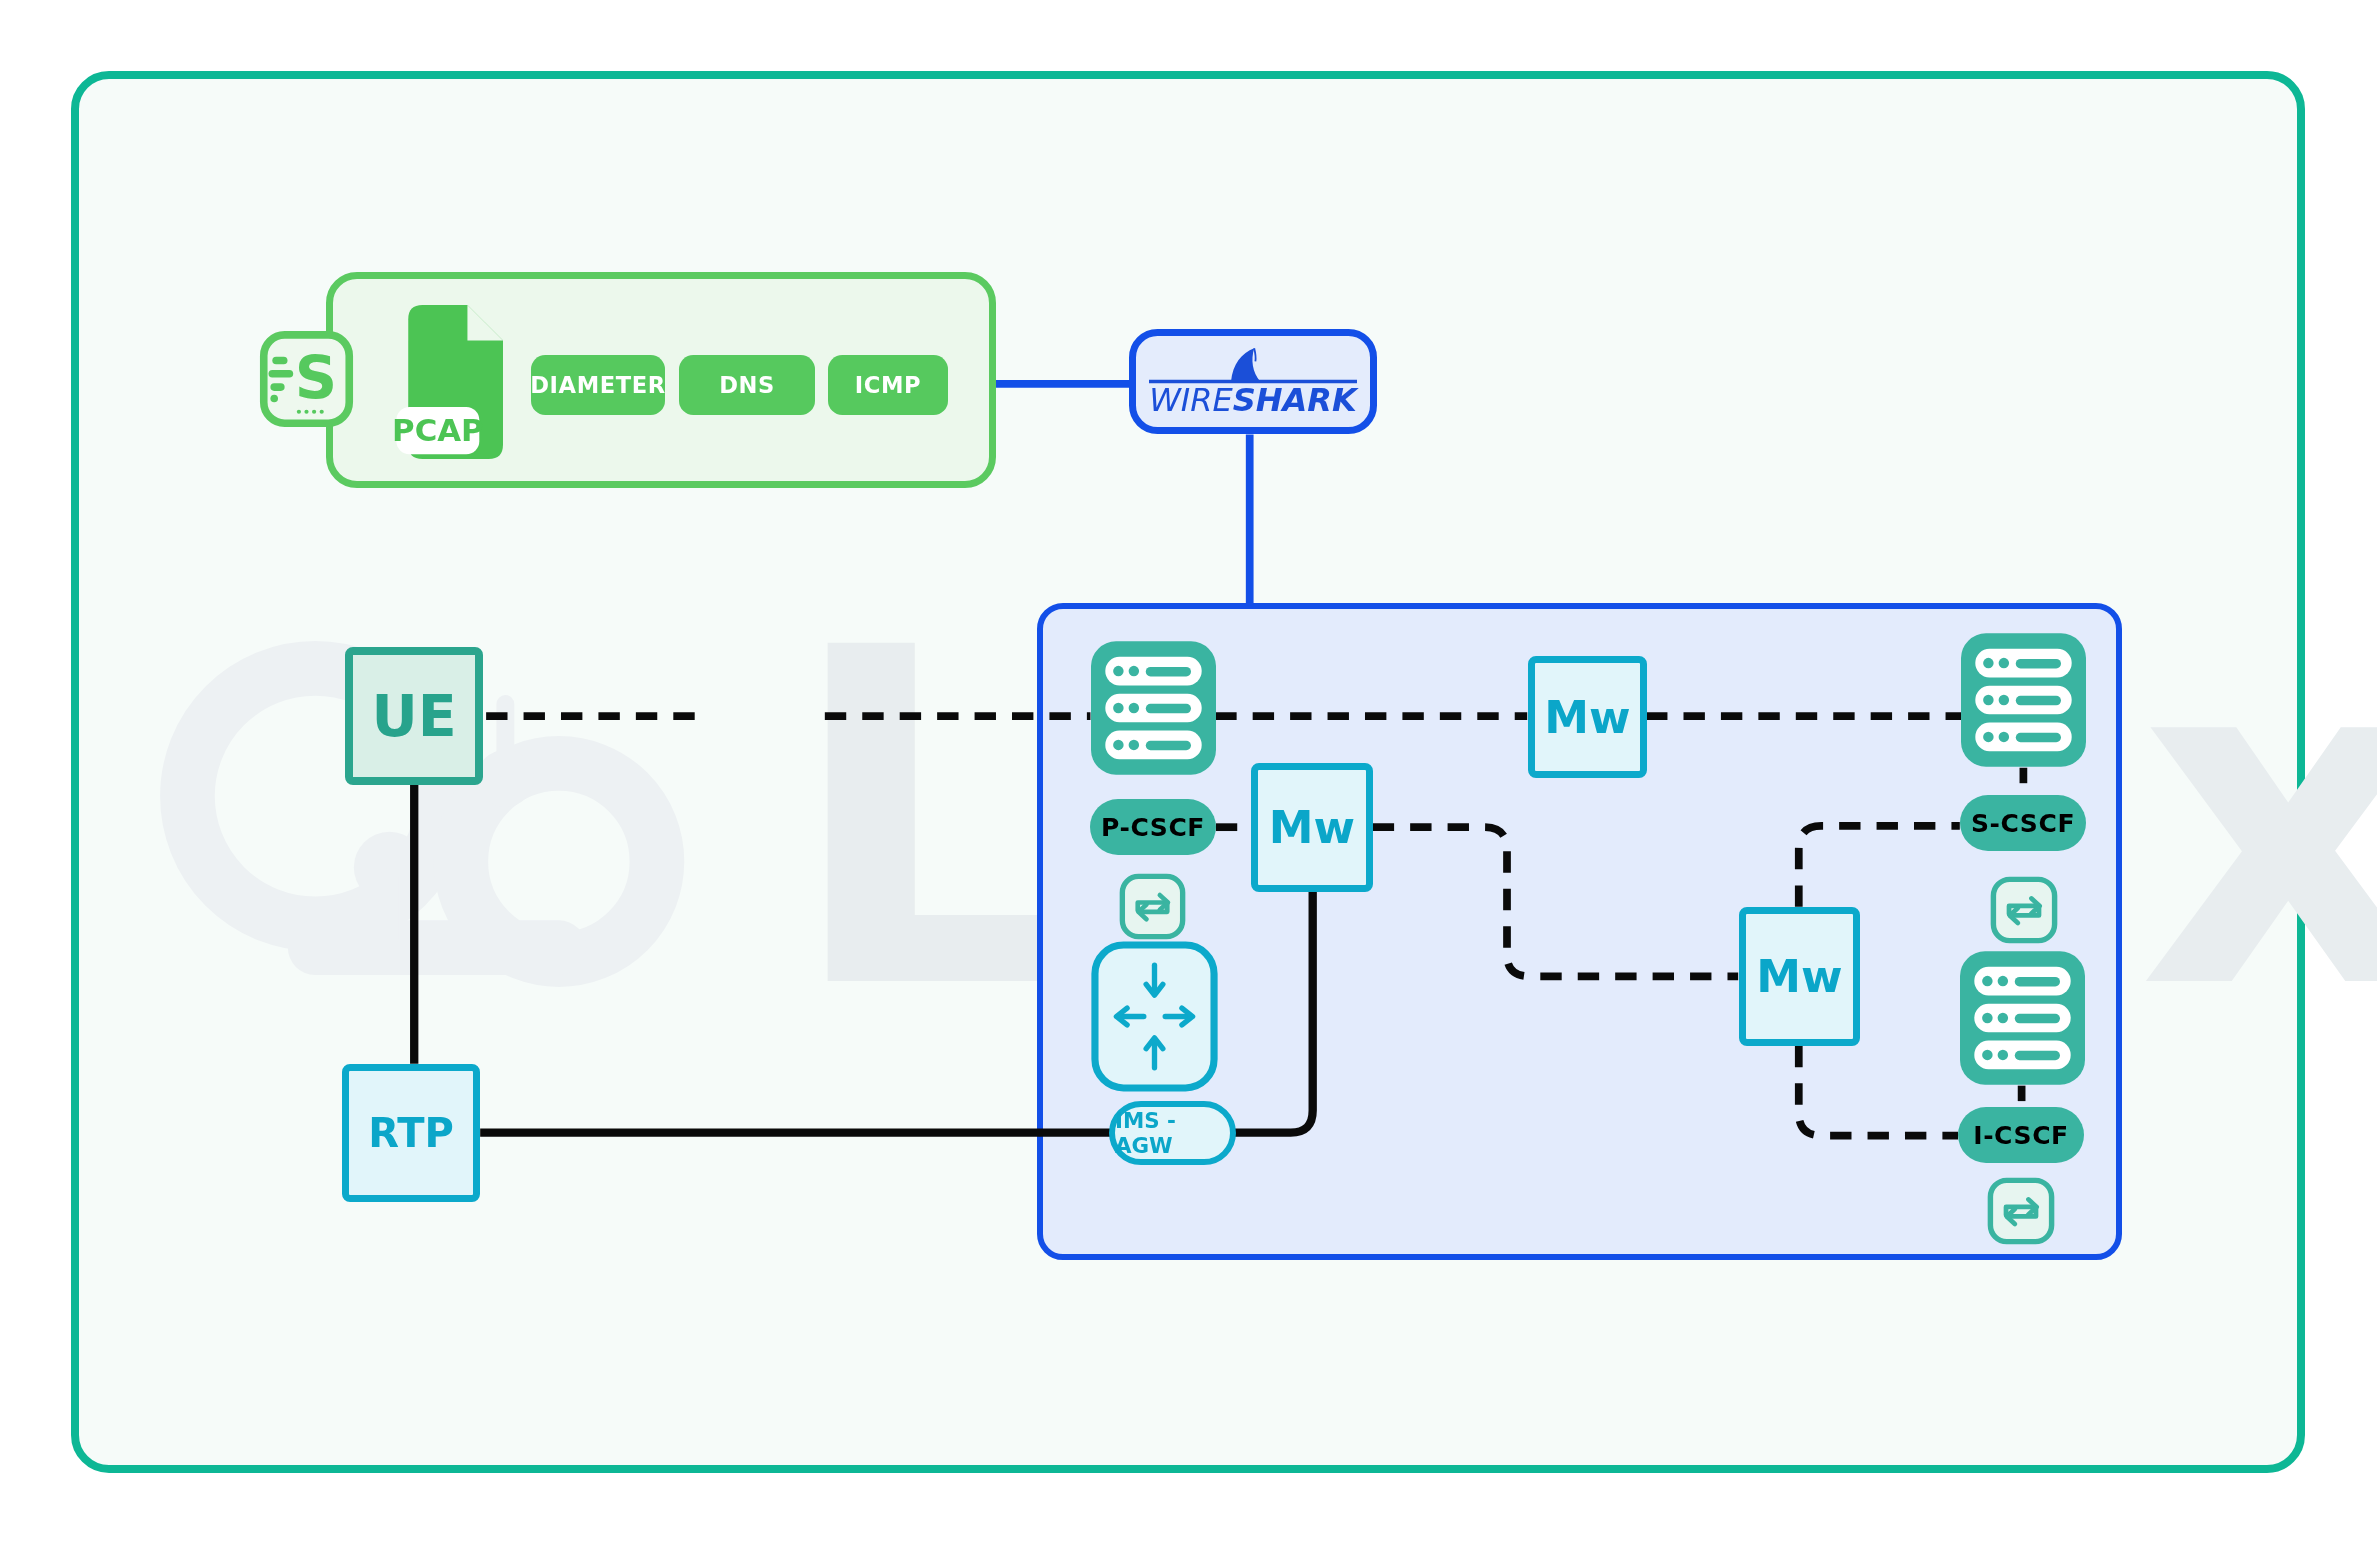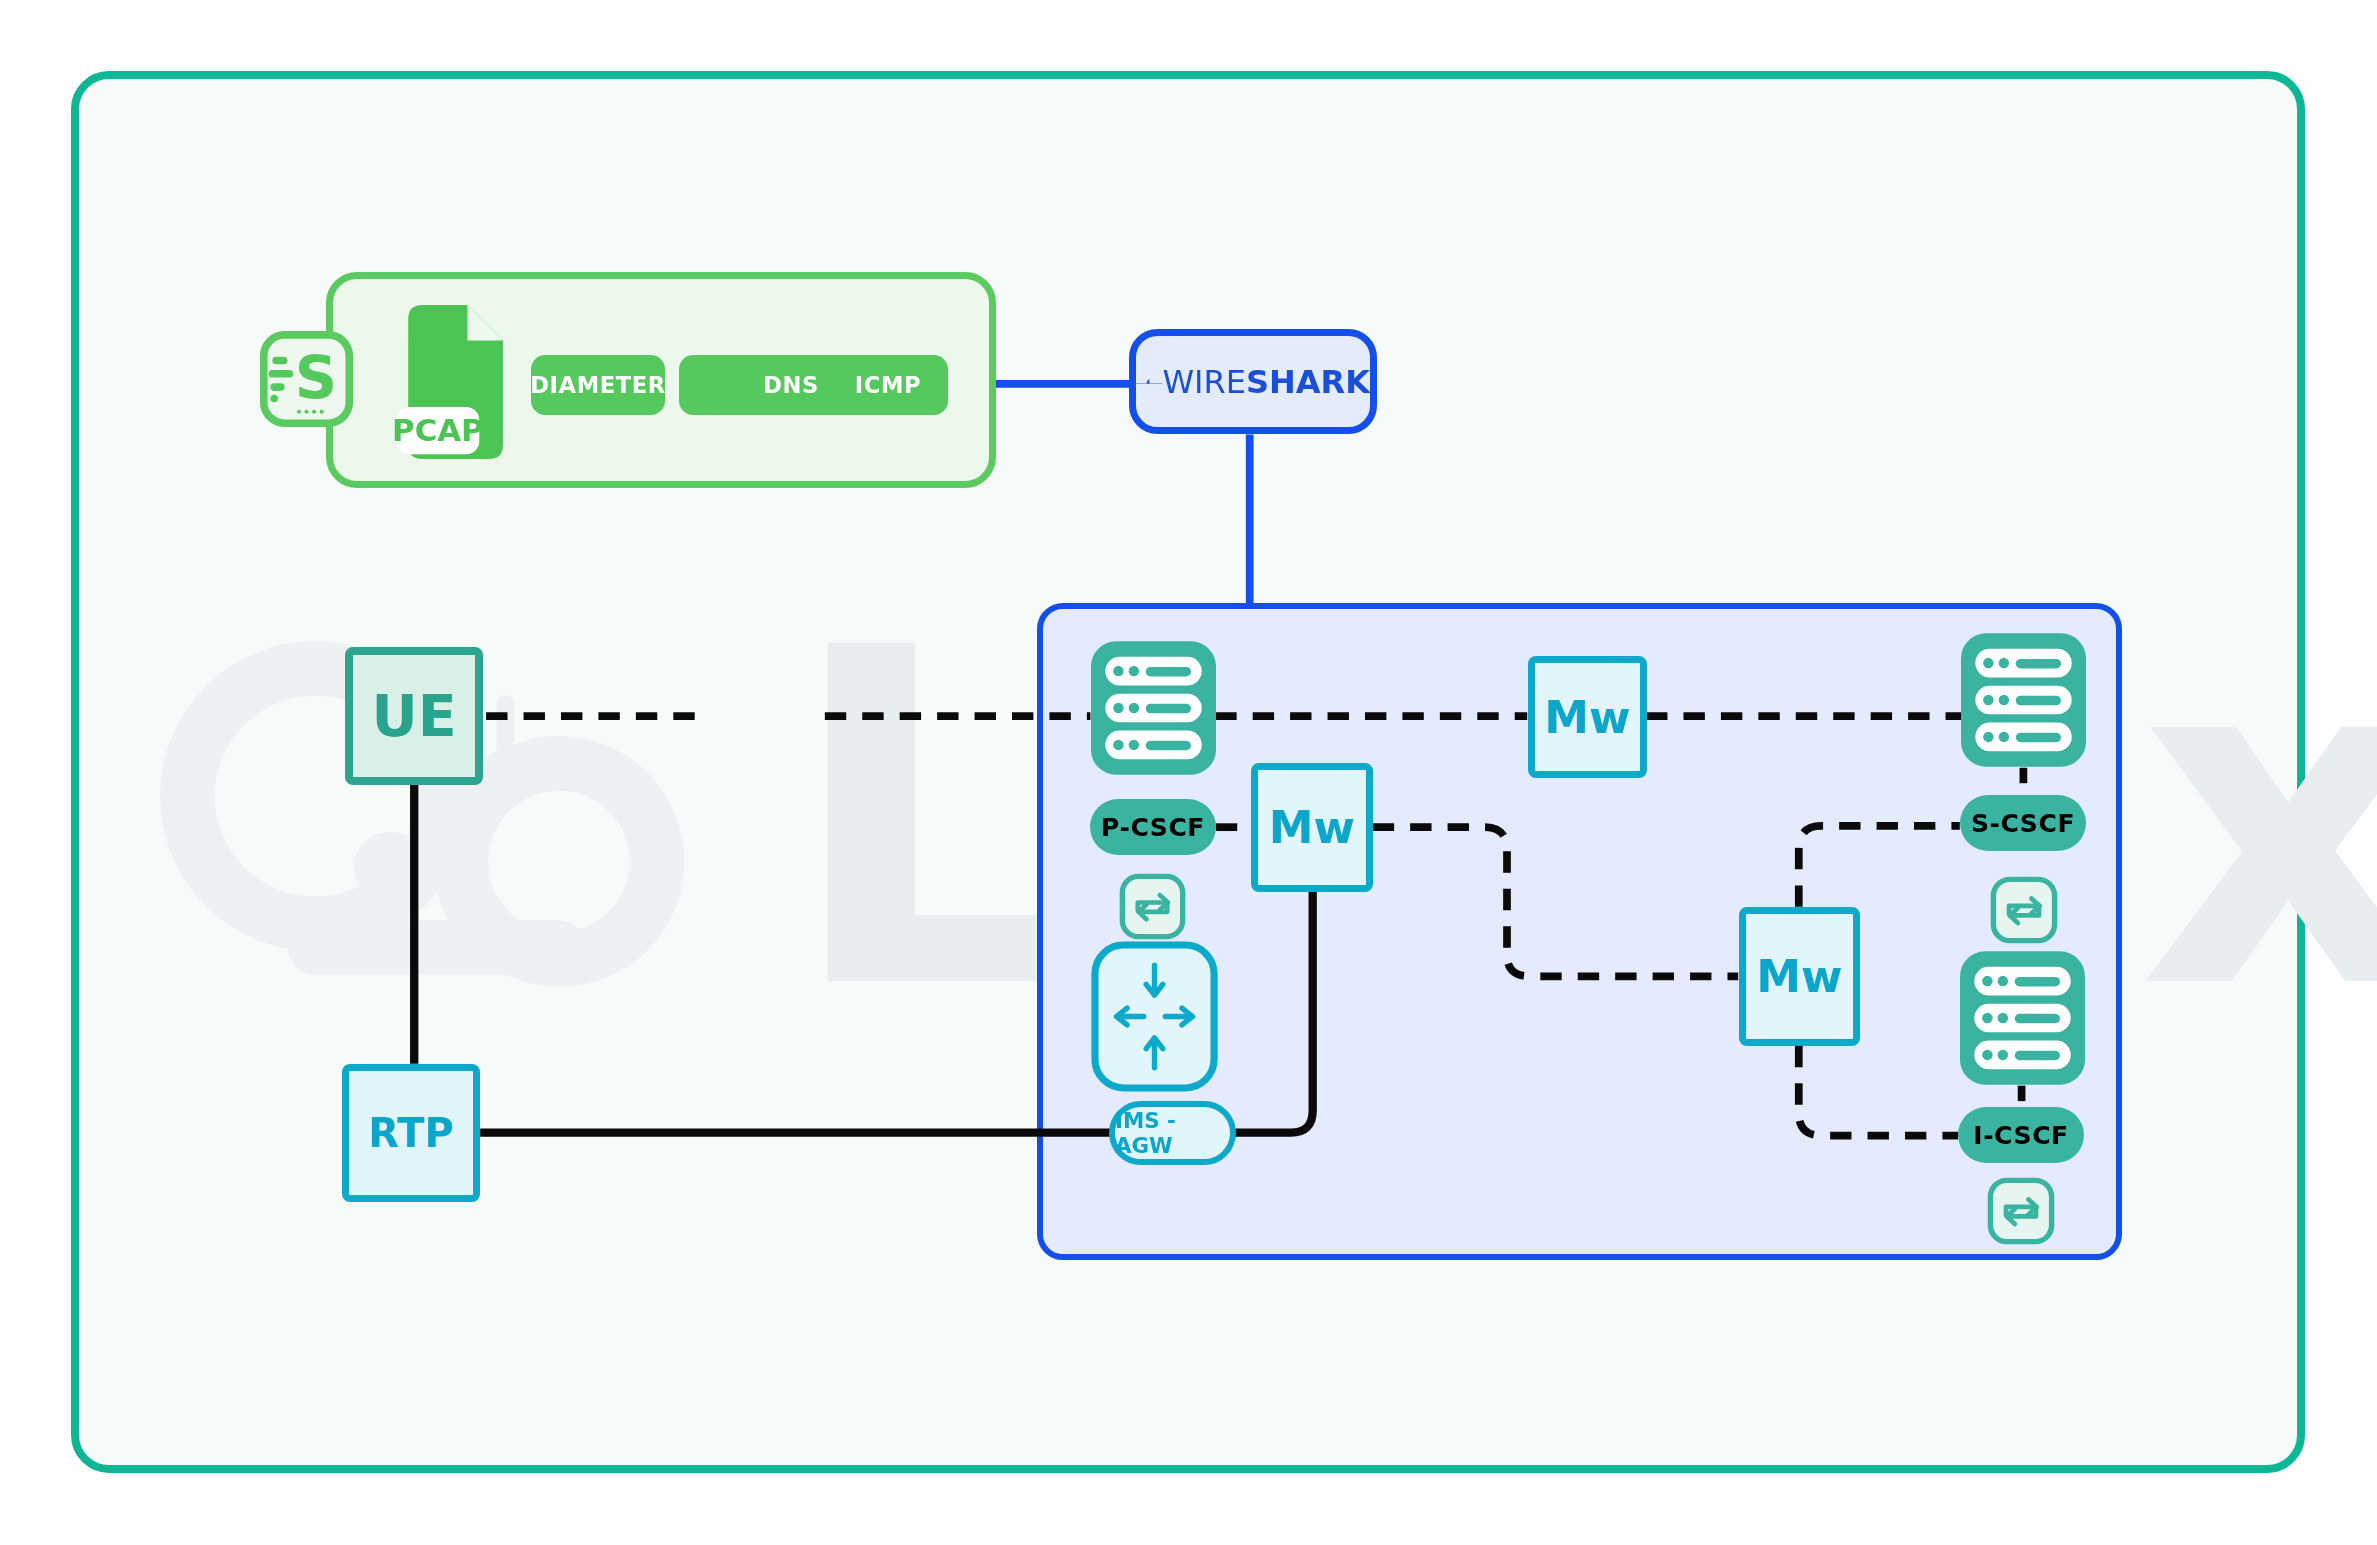--- a/index.html
+++ b/index.html
@@ -24,21 +24,21 @@
   .cyan-pill{border:6px solid #0ca9cb;background:#e1f5fa;color:#0ba6c9;border-radius:36px;}
   .icon-abs{position:absolute;}
   
   .green-panel{position:absolute;left:326px;top:272px;width:670px;height:216px;box-sizing:border-box;
                border:7.7px solid #5bca60;border-radius:31px;background:#ecf8ec;}
   .chip{position:absolute;top:355px;height:60px;background:#56c95e;border-radius:14.3px;color:#fff;
         font-weight:700;font-size:22.6px;letter-spacing:0.6px;display:flex;align-items:center;justify-content:center;}
   
   .ws-box{position:absolute;left:1129px;top:329px;width:248px;height:105px;box-sizing:border-box;
           border:7.1px solid #134fe8;border-radius:28.5px;background:#e4ecfc;
-          display:flex;flex-direction:row;align-items:center;justify-content:center;}
+          display:flex;flex-direction:column;align-items:center;justify-content:center;font-style:italic;}
   .ws-text{font-size:32px;color:#1b4fd8;letter-spacing:0px;line-height:32px;}
   .ws-light{font-weight:500;}
   .ws-bold{font-weight:800;}
   svg{display:block;}
 </style>
 </head>
 <body>
 
 <div id="stage">
 
@@ -103,21 +103,21 @@
   </svg>
 
   <svg class="icon-abs" style="left:394px;top:305px;" width="109" height="154" viewBox="0 0 92 130">
     <path d="M12,12 Q12,0 24,0 H62 L92,30 V118 Q92,130 80,130 H24 Q12,130 12,118 Z" fill="#4cc454"></path>
     <path d="M62,0 L92,30 H62 Z" fill="#ecf8ec"></path>
     <rect x="2" y="86" width="70" height="40" rx="11" fill="#ffffff"></rect>
     <text x="37" y="115" text-anchor="middle" font-size="26" font-weight="700" fill="#4cc454">PCAP</text>
   </svg>
 
   <div class="chip" style="left:531px;width:134px;">DIAMETER</div>
-  <div class="chip" style="left:679px;width:136px;padding-left:44px;">DNS</div>
+  <div class="chip" style="left:679px;width:136px;">DNS</div>
   <div class="chip" style="left:828px;width:120px;">ICMP</div>
 
   <div class="ws-box">
     <svg width="208" height="37" viewBox="0 0 350 62">
       <path d="M0,58 H350" stroke="#1b4fd8" stroke-width="6" fill="none"></path>
       <path d="M138,58 C141,28 156,10 177,2 C171,22 174,42 187,58 Z" fill="#1b4fd8"></path>
       <path d="M177,2 C180,14 180,18 179,24" stroke="#1b4fd8" stroke-width="3" fill="none"></path>
     </svg>
     <div class="ws-text"><span class="ws-light">WIRE</span><span class="ws-bold">SHARK</span></div>
   </div>

